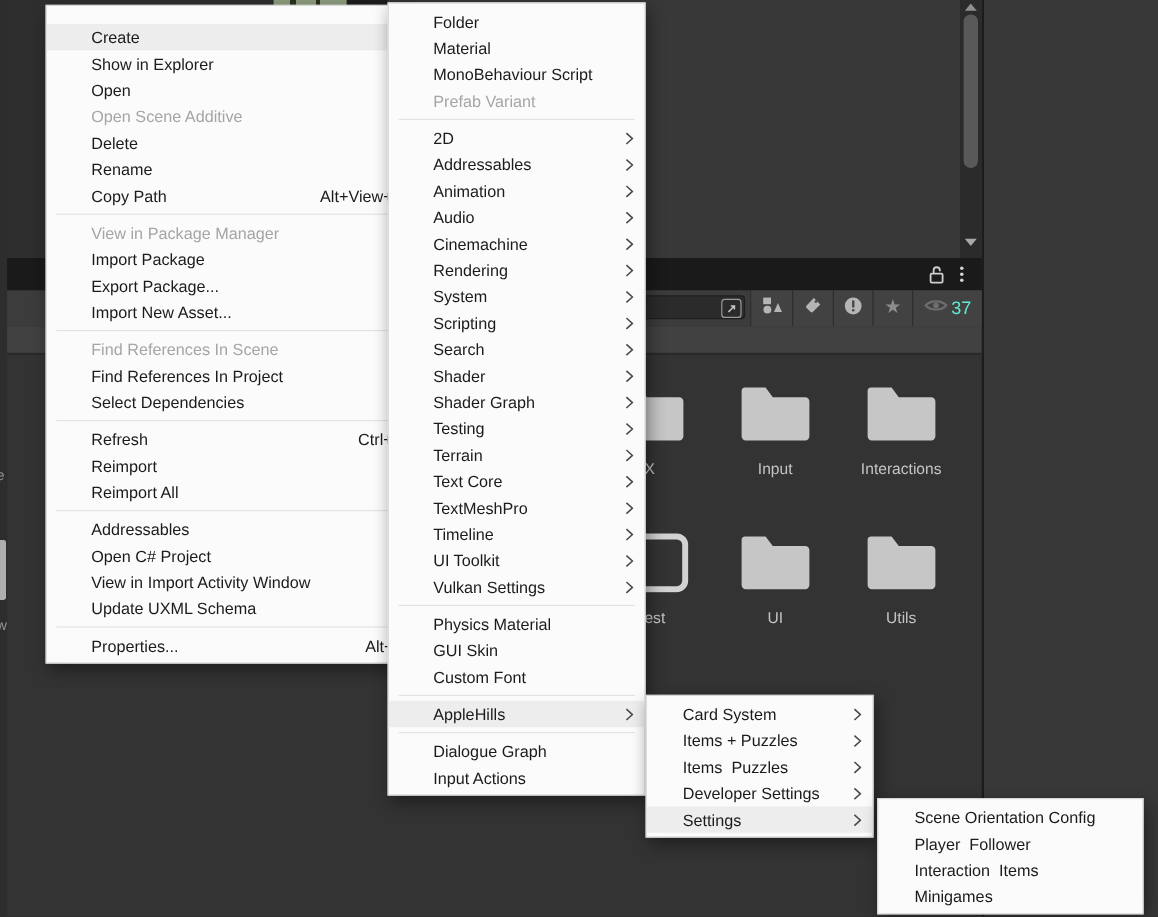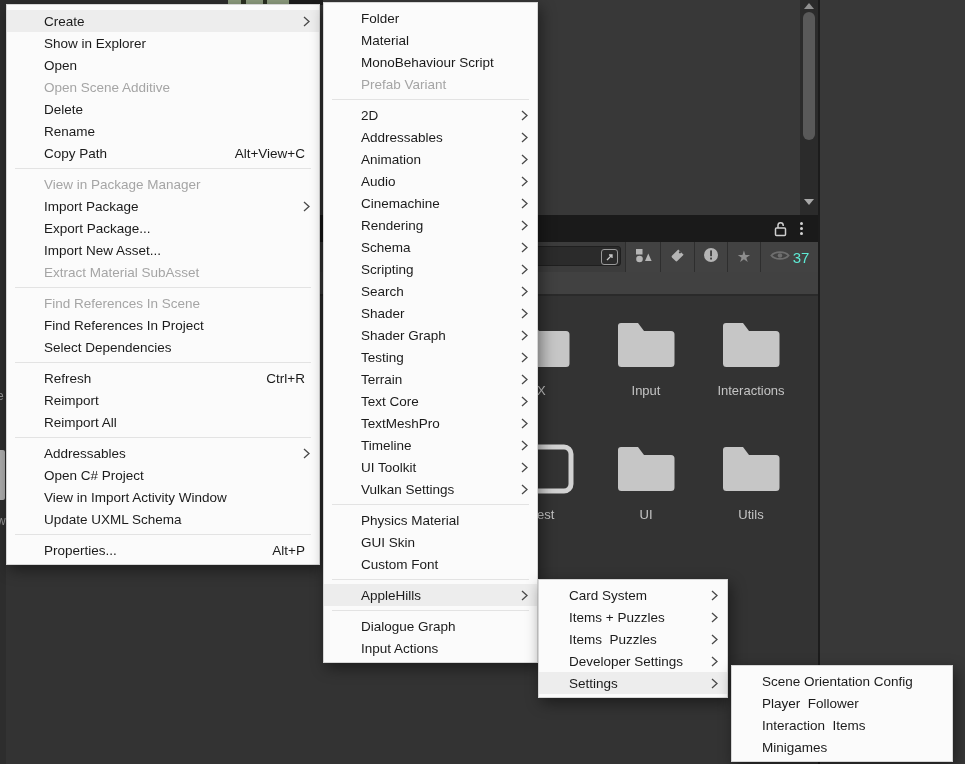--- a/index.html
+++ b/index.html
@@ -38,21 +38,21 @@
   .star-glyph{color:#8d8d8d;font-size:16px;line-height:1;}
   .eye-count{color:#5eead4;font-size:15px;margin-left:3px;}
   
   .cell{position:absolute;width:104px;text-align:center;z-index:2;}
   .cicon{height:50px;display:flex;align-items:flex-end;justify-content:center;}
   .clabel{margin-top:13px;font-size:13px;color:#c4c4c4;white-space:pre;}
   .cell.clip .clabel{text-align:left;padding-left:48px;}
   
   .menu{position:absolute;background:#fbfbfb;border:1px solid #d6d6d6;box-sizing:border-box;
         padding:4px 0 3px 0;box-shadow:3px 5px 14px rgba(0,0,0,.45);z-index:20;}
-  #menu-0{padding-top:5px;}
+  #menu-0{padding-top:15px;margin-left:32px;}
   .mitem{position:relative;height:22px;display:flex;align-items:center;
          padding:0 14px 0 37px;font-size:13.5px;color:#1b1b1b;}
   #menu-2 .mitem,#menu-3 .mitem{padding-left:30px;}
   .mitem .mlabel{flex:1;white-space:pre;}
   .mitem .mshort{margin-left:20px;white-space:pre;}
   .mitem.dis{color:#a5a5a5;}
   .mitem.hl{background:#ededed;}
   .mchev{position:absolute;right:9px;top:0;height:22px;display:flex;align-items:center;}
   .msep{height:1px;background:#e3e3e3;margin:4px 8px 4px 8px;}
 </style>
@@ -232,23 +232,20 @@
             <path d="M1 1 L6 5.5 L1 10" fill="none" stroke="#4a4a4a" stroke-width="1.3"></path>
           </svg>
         </span>
       </div>
       <div class="mitem">
         <span class="mlabel">Export Package...</span>
       </div>
       <div class="mitem">
         <span class="mlabel">Import New Asset...</span>
       </div>
-      <div class="mitem dis">
-        <span class="mlabel">Extract Material SubAsset</span>
-      </div>
       <div class="msep"></div>
       <div class="mitem dis">
         <span class="mlabel">Find References In Scene</span>
       </div>
       <div class="mitem">
         <span class="mlabel">Find References In Project</span>
       </div>
       <div class="mitem">
         <span class="mlabel">Select Dependencies</span>
       </div>
@@ -343,21 +340,21 @@
       </div>
       <div class="mitem">
         <span class="mlabel">Rendering</span>
         <span class="mchev">
           <svg width="7" height="11" viewBox="0 0 7 11">
             <path d="M1 1 L6 5.5 L1 10" fill="none" stroke="#4a4a4a" stroke-width="1.3"></path>
           </svg>
         </span>
       </div>
       <div class="mitem">
-        <span class="mlabel">Schema</span>
+        <span class="mlabel">System</span>
         <span class="mchev">
           <svg width="7" height="11" viewBox="0 0 7 11">
             <path d="M1 1 L6 5.5 L1 10" fill="none" stroke="#4a4a4a" stroke-width="1.3"></path>
           </svg>
         </span>
       </div>
       <div class="mitem">
         <span class="mlabel">Scripting</span>
         <span class="mchev">
           <svg width="7" height="11" viewBox="0 0 7 11">

